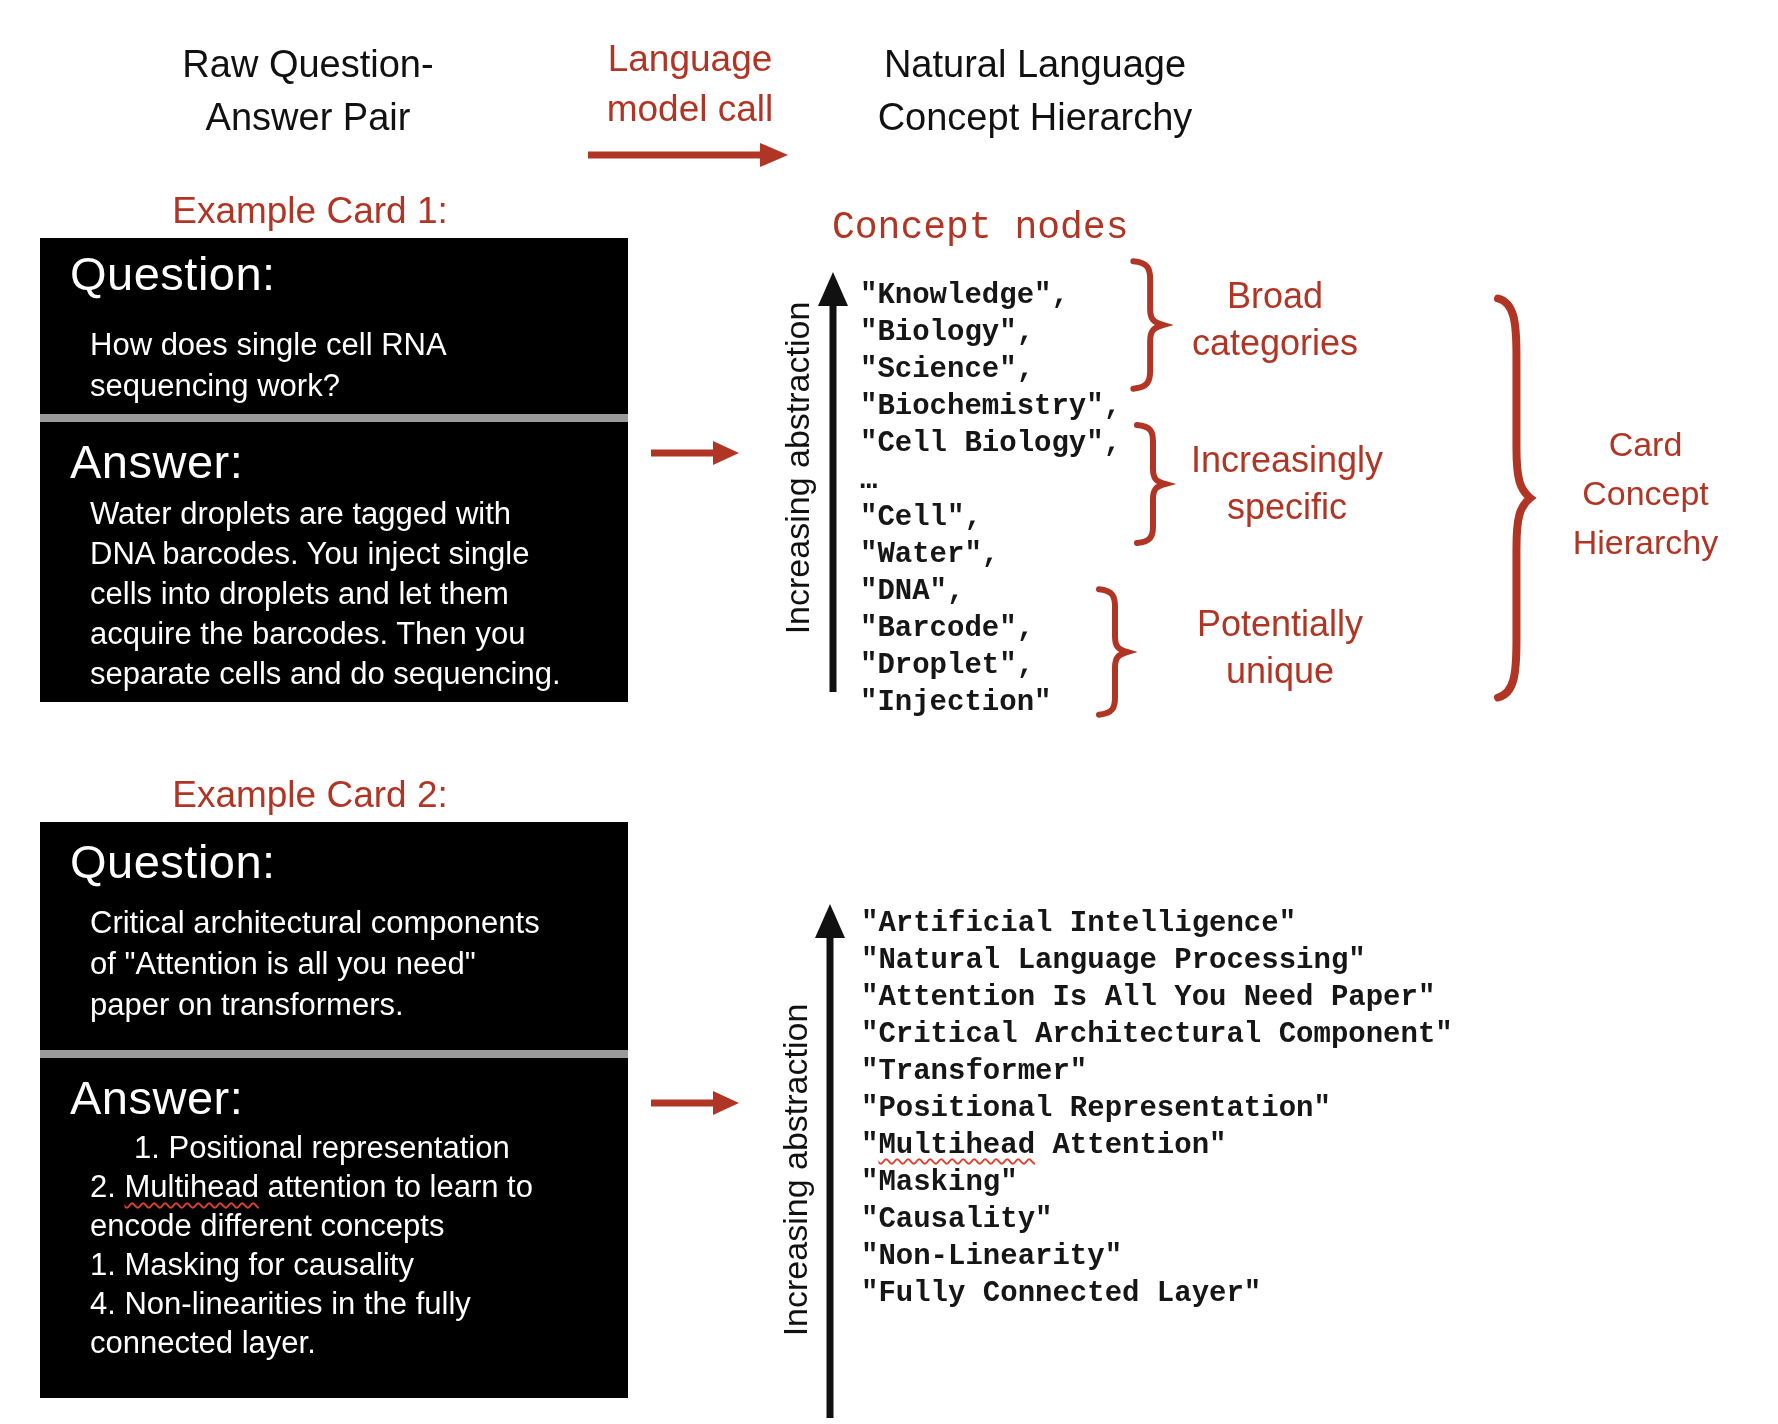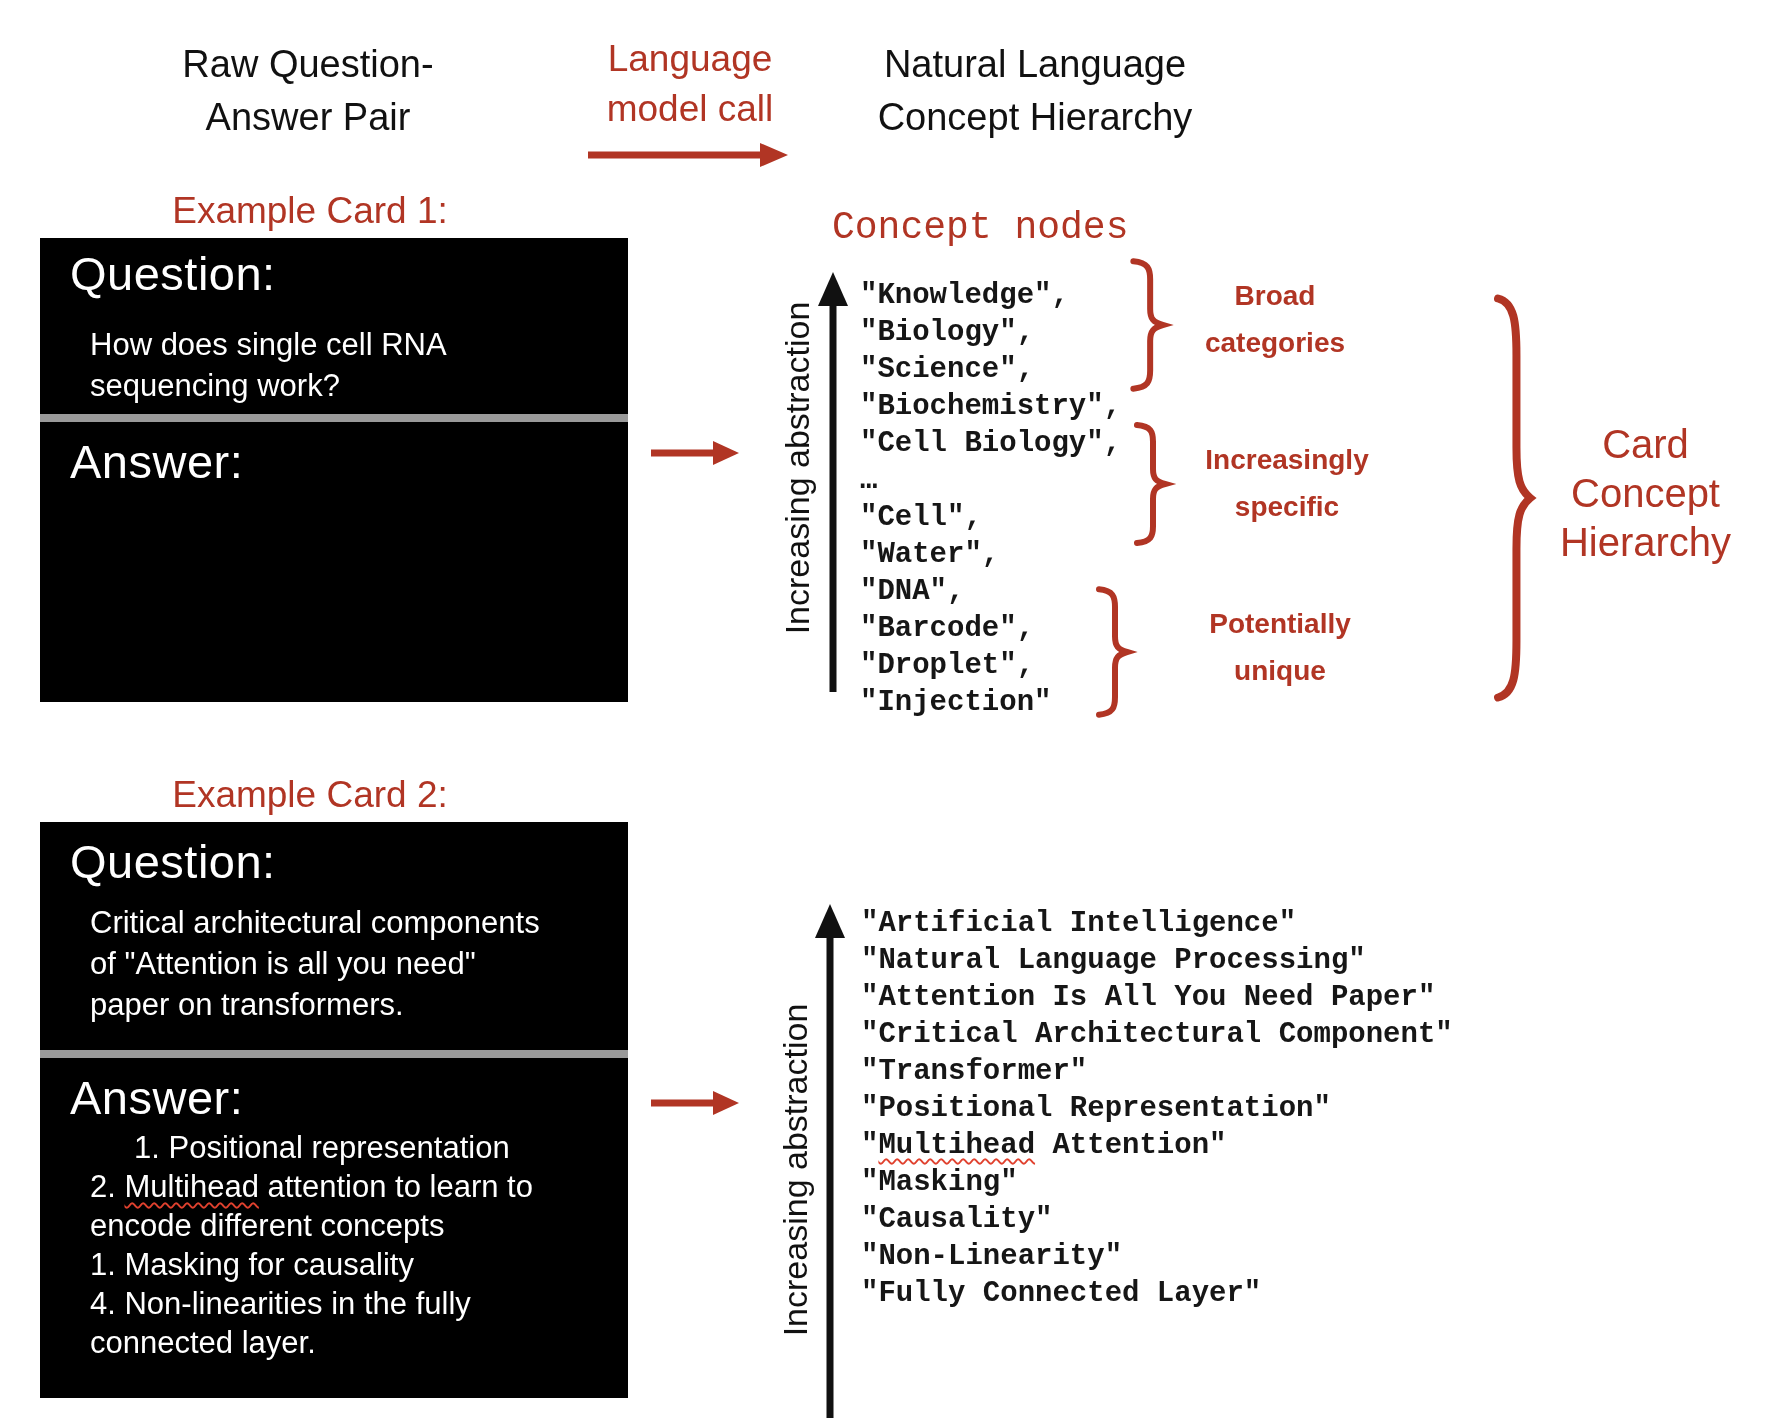--- a/index.html
+++ b/index.html
@@ -42,22 +42,22 @@
   .mono-line{
     font-family:"Liberation Mono","DejaVu Sans Mono",monospace;
     font-size:29px;line-height:37px;font-weight:700;
     white-space:pre;color:#161616;
   }
   .vlabel{
     position:absolute;width:420px;height:40px;line-height:40px;
     text-align:center;transform:rotate(-90deg);
     font-size:34px;color:#111;font-weight:400;
   }
-  .brace-label{font-size:28px;line-height:47px;font-weight:700;color:var(--red);text-align:center;}
-  .hier-label{font-size:40px;line-height:49px;font-weight:500;color:var(--red);text-align:center;}
+  .brace-label{font-size:36px;line-height:47px;font-weight:400;color:var(--red);text-align:center;}
+  .hier-label{font-size:34px;line-height:49px;font-weight:500;color:var(--red);text-align:center;}
   .concept-nodes{font-size:38px;font-weight:500;color:var(--red);white-space:nowrap;font-family:Liberation Mono, monospace;}
   .sq{
     text-decoration:underline;
     text-decoration-style:wavy;
     text-decoration-color:#e0412e;
     text-decoration-thickness:2px;
     text-underline-offset:5px;
   }
   svg{display:block;overflow:visible;}
 </style>
@@ -89,20 +89,27 @@
   <div class="abs redcap center" style="left:110px;top:186px;width:400px;">Example Card 1:</div>
 
   <div class="card" style="left:40px;top:238px;width:588px;height:464px;">
     <div class="card-heading" style="top:8px;">Question:</div>
     <div class="abs" style="left:50px;top:86px;">
       <div class="body-line">How does single cell RNA</div>
       <div class="body-line">sequencing work?</div>
     </div>
     <div class="divider" style="top:176px;"></div>
     <div class="card-heading" style="top:196px;">Answer:</div>
+    <div class="abs" style="left:50px;top:256px;">
+      <div class="body-line" style="line-height:40px;">Water droplets are tagged with</div>
+      <div class="body-line" style="line-height:40px;">DNA barcodes. You inject single</div>
+      <div class="body-line" style="line-height:40px;">cells into droplets and let them</div>
+      <div class="body-line" style="line-height:40px;">acquire the barcodes. Then you</div>
+      <div class="body-line" style="line-height:40px;">separate cells and do sequencing.</div>
+    </div>
   </div>
 
   <svg class="abs" style="left:649px;top:437px;" width="92" height="32" viewBox="0 0 92 32">
     <line x1="2" y1="16" x2="66" y2="16" stroke="#b13524" stroke-width="7"></line>
     <polygon points="64,4 90,16 64,28" fill="#b13524"></polygon>
   </svg>
 
   <div class="abs concept-nodes" style="left:832px;top:206px;">Concept nodes</div>
 
   <svg class="abs" style="left:810px;top:270px;" width="46" height="424" viewBox="0 0 46 424">

